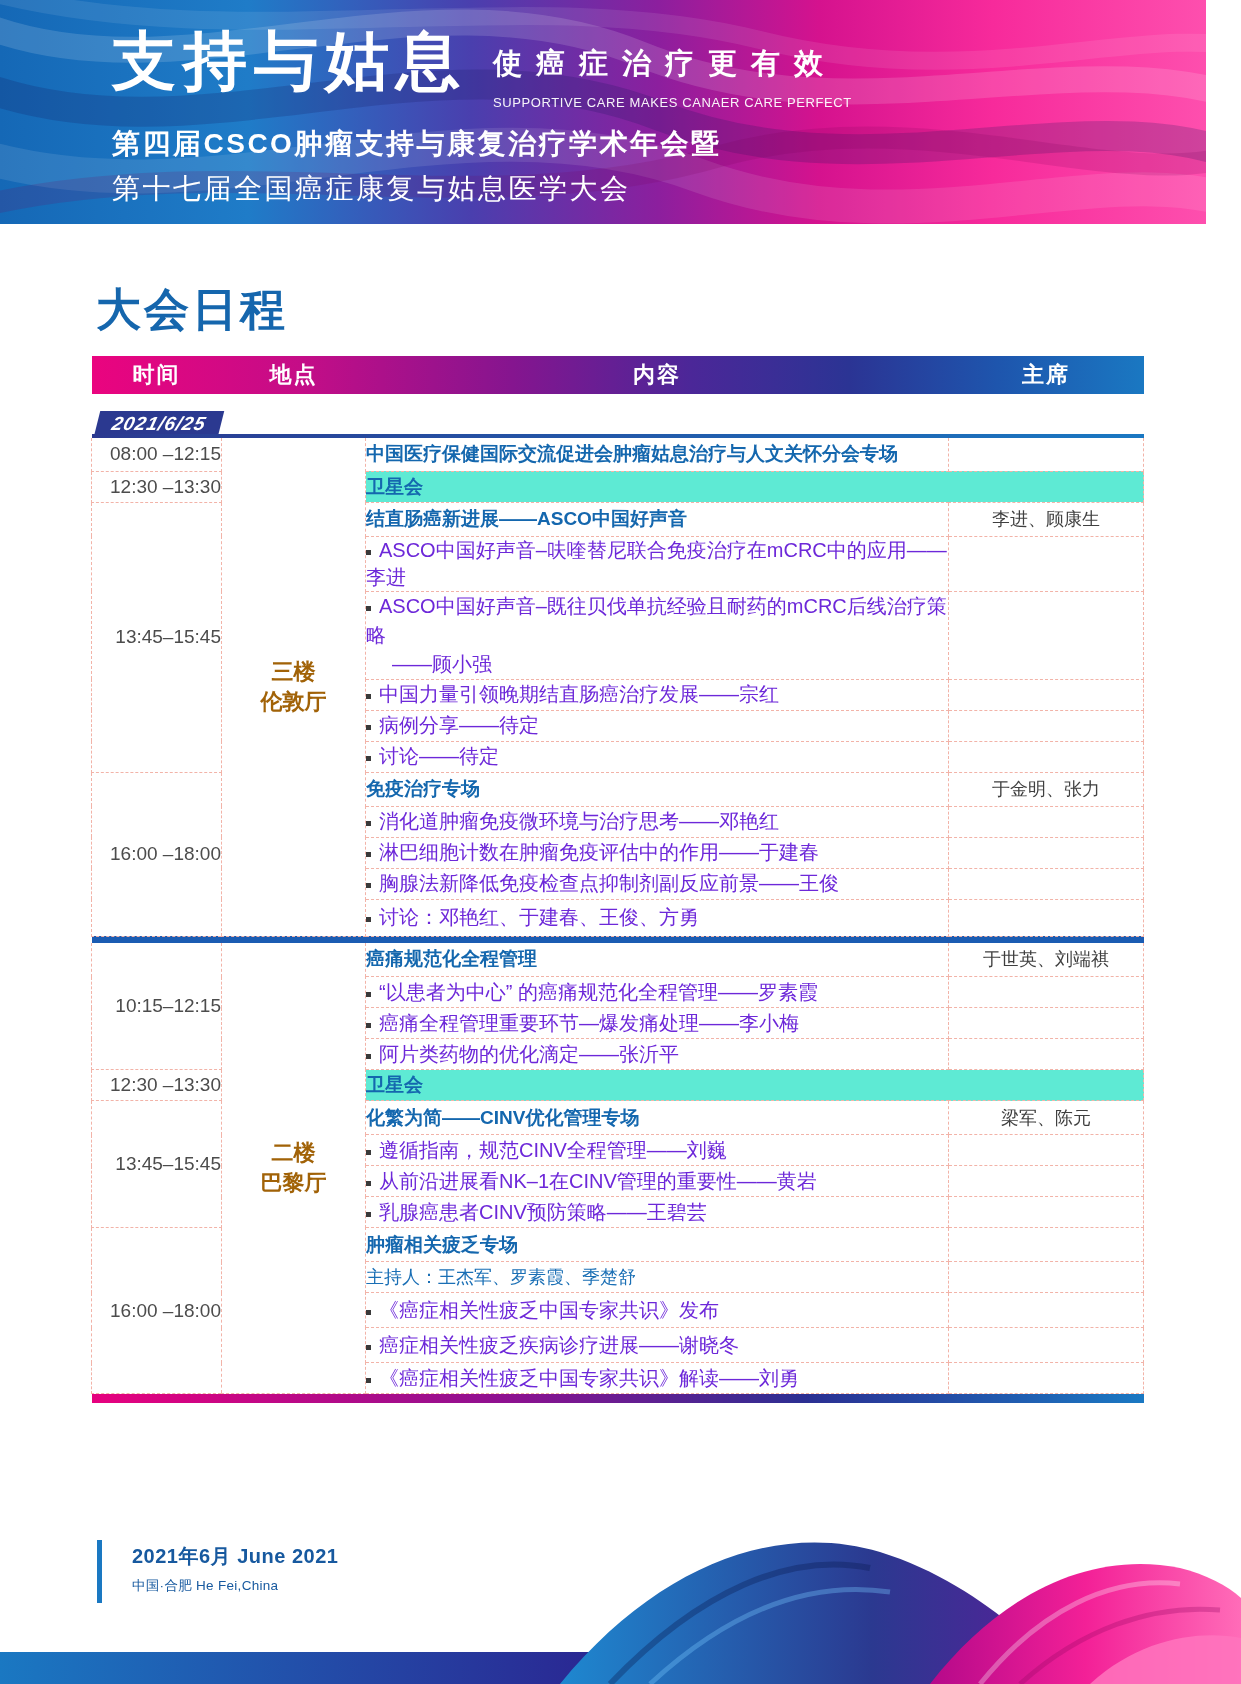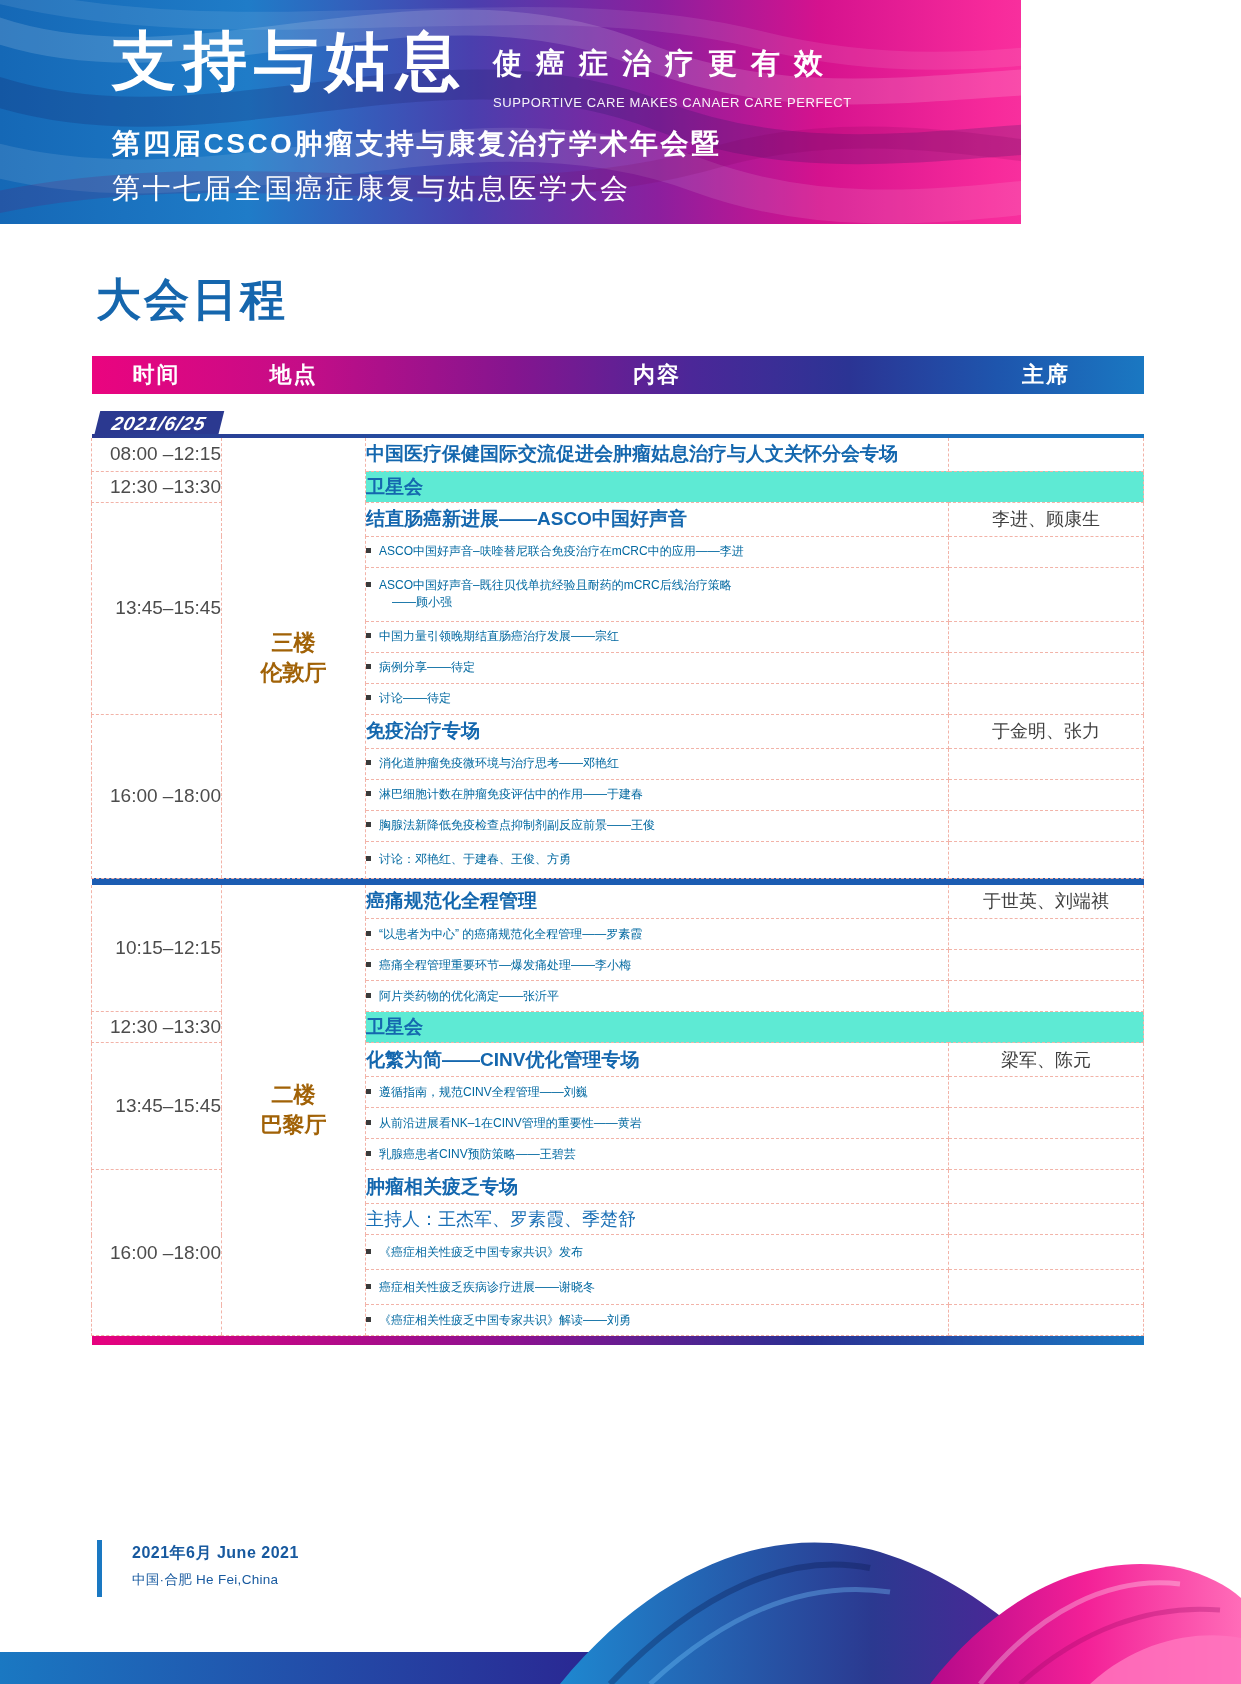--- a/index.html
+++ b/index.html
@@ -1,32 +1,32 @@
 <!DOCTYPE html>
 <html><head>
 <meta charset="utf-8">
 <style>
   html,body{margin:0;padding:0;background:#ffffff;}
   .page{position:relative;width:1241px;height:1684px;background:#ffffff;overflow:hidden;
         font-family:"Liberation Sans","DejaVu Sans",sans-serif;}
 
   
-  .banner{position:absolute;left:0;top:0;width:1021px;height:224px;overflow:hidden;}
+  .banner{position:absolute;left:0;top:0;width:1206px;height:224px;overflow:hidden;}
   .banner svg{position:absolute;left:0;top:0;}
   .banner-inner{position:absolute;left:112px;top:28px;color:#fff;}
   .brand-row{display:flex;align-items:flex-start;}
   .brand{font-size:64px;font-weight:900;letter-spacing:7px;line-height:1.05;white-space:nowrap;}
   .tagline{margin-left:26px;padding-top:16px;}
   .tagline-cn{font-size:29px;font-weight:700;letter-spacing:14px;white-space:nowrap;}
   .tagline-en{font-size:13px;font-weight:400;letter-spacing:0.6px;margin-top:11px;opacity:.95;white-space:nowrap;}
   .conf-line1{margin-top:15px;font-size:28px;font-weight:700;letter-spacing:2.5px;white-space:nowrap;}
   .conf-line2{margin-top:7px;font-size:28px;font-weight:400;letter-spacing:2.5px;white-space:nowrap;}
 
   
-  .page-title{position:absolute;left:96px;top:270px;margin:0;font-size:45px;font-weight:800;
+  .page-title{position:absolute;left:96px;top:280px;margin:0;font-size:45px;font-weight:800;
               color:#1566ad;letter-spacing:3px;}
 
   
   .schedule{position:absolute;left:91px;top:356px;width:1052px;border-collapse:collapse;table-layout:fixed;}
   .schedule th,.schedule td{padding:0;margin:0;}
   .head-bar{height:38px;background:linear-gradient(90deg,#ea047f 0%,#c40d87 20%,#85158f 40%,
             #4b2798 57%,#2b3494 72%,#1e55ad 86%,#1a78c2 100%);border-radius:11px;}
   .head-bar th{color:#ffffff;font-size:22px;font-weight:700;text-align:center;letter-spacing:2px;}
 
   .date-row td{position:relative;height:44px;border:none;}
@@ -37,35 +37,35 @@
                   background:linear-gradient(90deg,#2b3990,#1a78c2);}
 
   .schedule tbody td.cell{border-right:1px dashed #f2b3a8;border-bottom:1px dashed #f2b3a8;vertical-align:middle;}
   .schedule tbody td.cell.first{border-left:1px dashed #f2b3a8;text-align:right;}
   .rh-a{height:33px;} .rh-b{height:31px;} .rh-t{height:34px;}
   .rh-2{height:54px;} .rh-c{height:37px;} .rh-d{height:35px;}
 
   .t-time{color:#4c4c4c;font-size:19px;text-align:center;white-space:nowrap;}
   .t-loc{color:#a16207;font-size:22px;font-weight:700;text-align:center;line-height:1.35;}
   .c-title{color:#1467ae;font-size:19px;font-weight:700;padding-left:14px;}
-  .c-item{color:#0369a1;font-size:12px;padding-left:14px;}
+  .c-item{color:#6d28d9;font-size:20px;padding-left:14px;}
   .c-host{color:#1a6fb5;font-size:18px;padding-left:14px;}
   .t-chair{color:#3f3f3f;font-size:18px;text-align:center;white-space:nowrap;}
   .bullet{display:inline-block;width:5px;height:5px;background:#3a3a3a;margin-right:8px;vertical-align:2px;}
   .sat-band{background:#5eead4;color:#1467ae;font-size:19px;font-weight:700;padding-left:14px;}
   .two-line .line{line-height:1.45;}
   .two-line .indent{padding-left:26px;}
 
   .divider-row td{height:6px;background:#1b5cb2;border:none;}
   .endbar-row td{height:9px;border:none;
         background:linear-gradient(90deg,#e6017e 0%,#8c1190 40%,#2b2f92 68%,#1a78c2 100%);}
 
   
   .footer{position:absolute;left:97px;top:1540px;border-left:5px solid #1a78c2;padding:3px 0 8px 30px;}
-  .footer-line1{color:#17599f;font-size:16px;font-weight:700;letter-spacing:.5px;}
+  .footer-line1{color:#17599f;font-size:20px;font-weight:700;letter-spacing:.5px;}
   .footer-line2{color:#17599f;font-size:13.5px;font-weight:400;margin-top:7px;letter-spacing:.3px;}
 
   
   .bottom-waves{position:absolute;left:0;top:1500px;width:1241px;height:184px;}
 </style>
 </head>
 <body>
 
 <div class="page">
 

